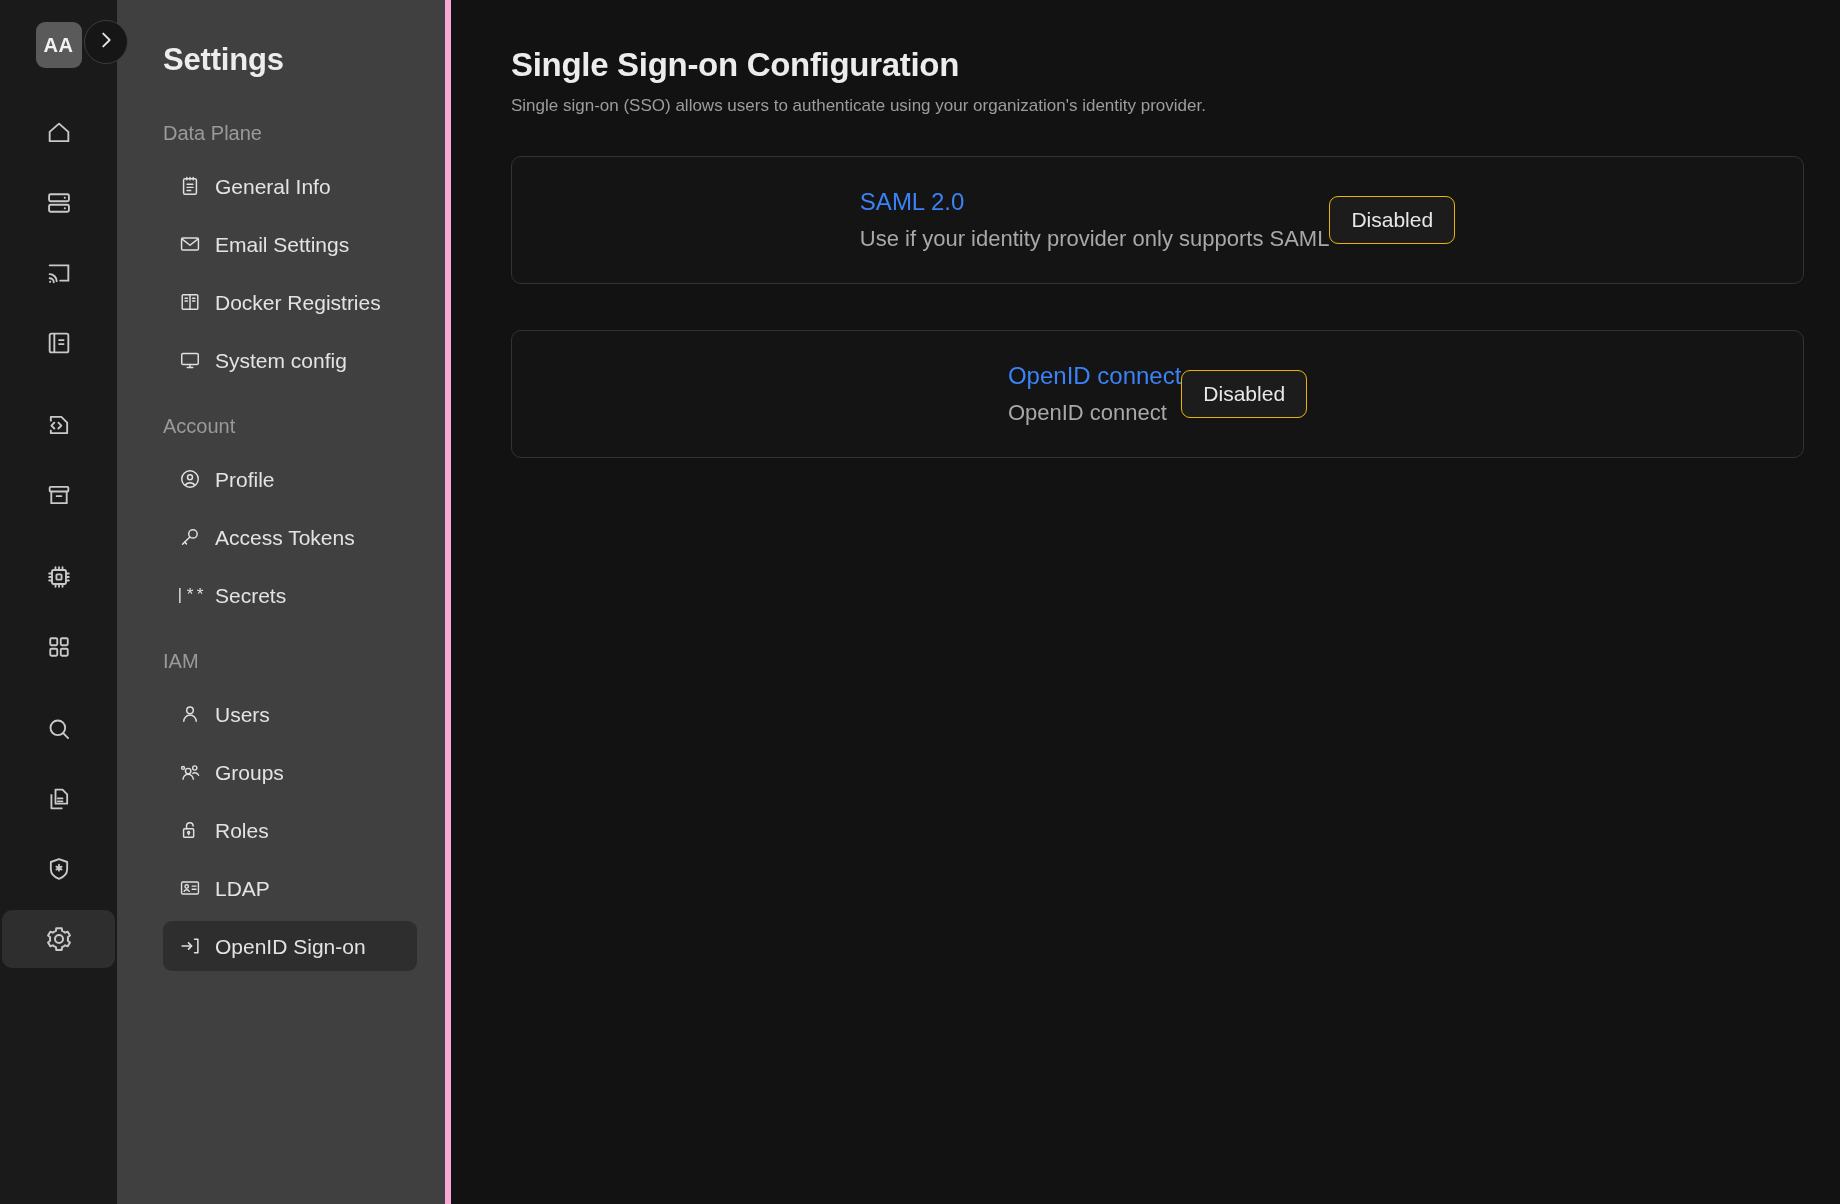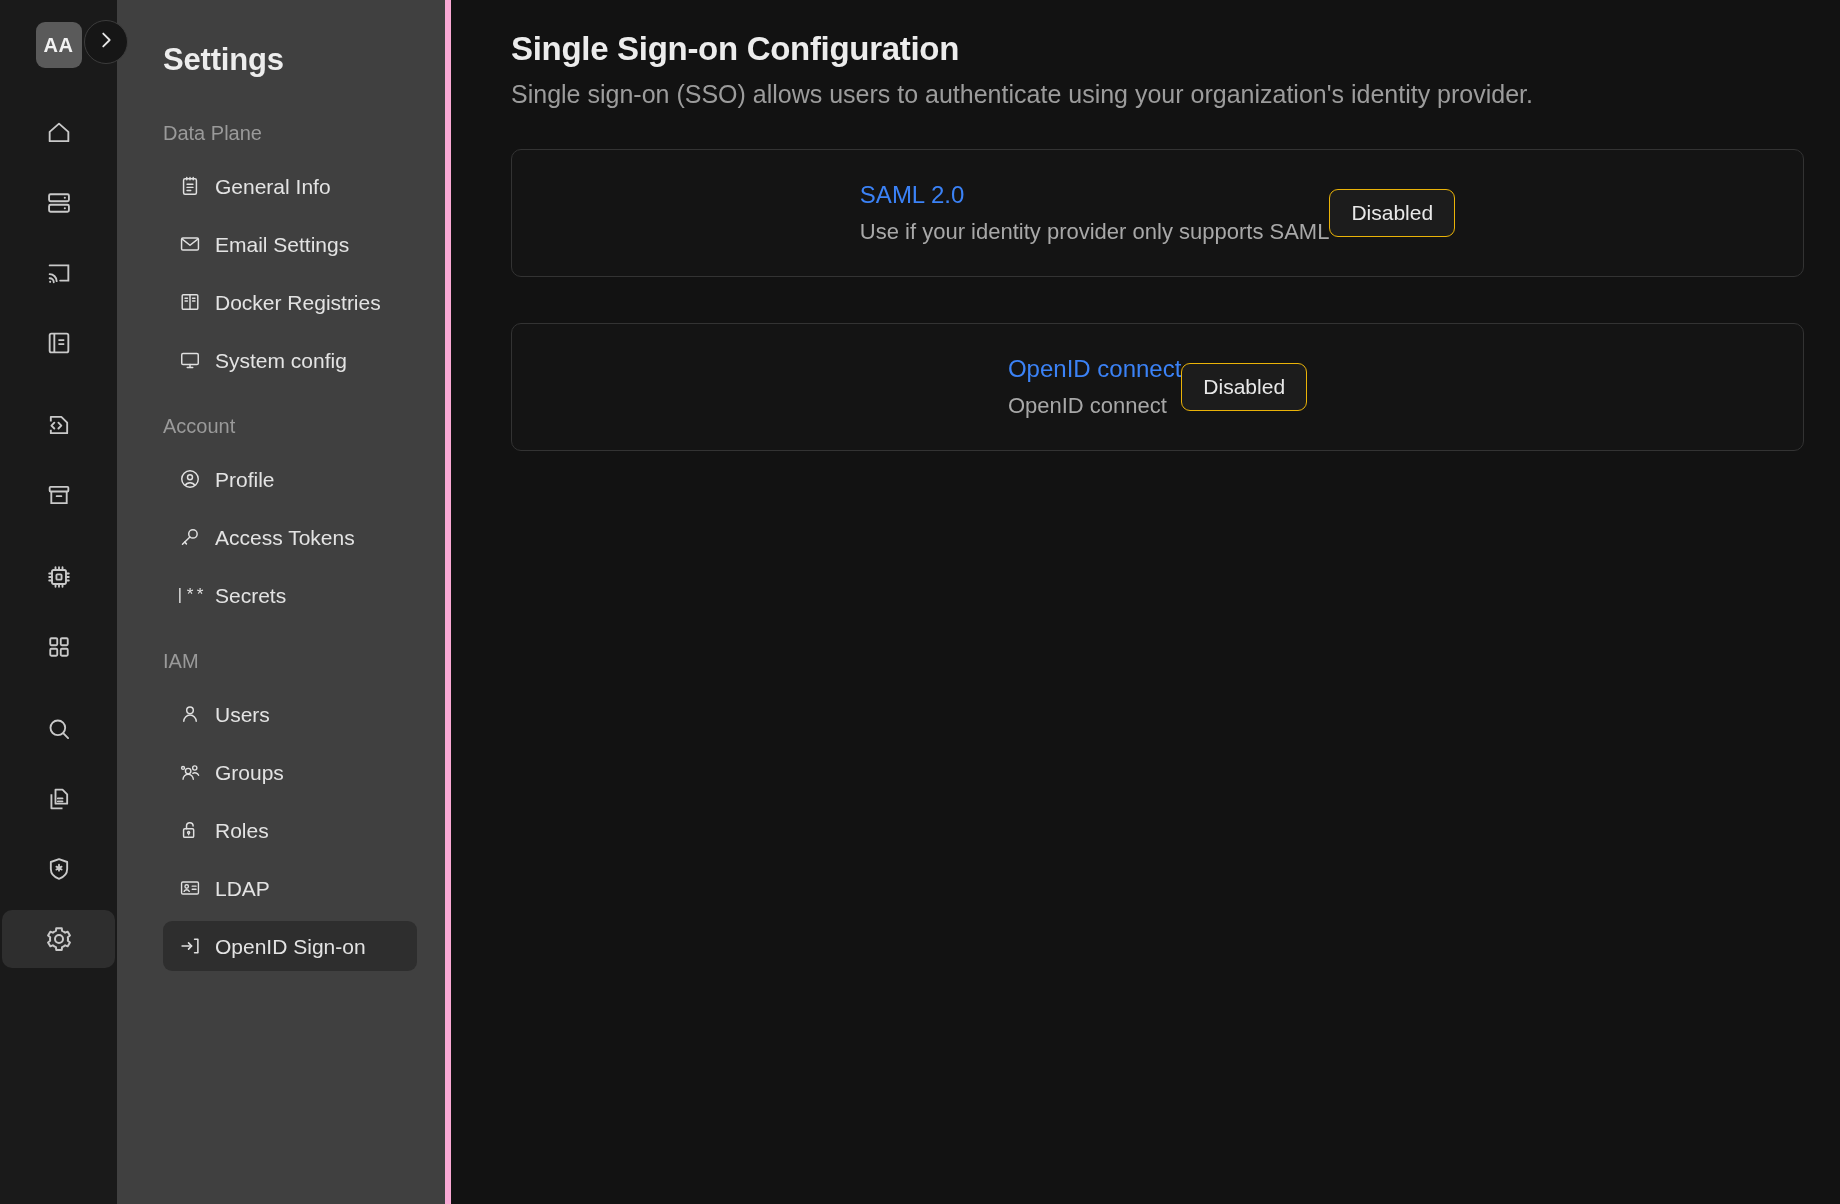--- a/index.html
+++ b/index.html
@@ -91,30 +91,30 @@
   .nav-icon.text-glyph {
     font-size: 17px; letter-spacing: 0px; font-family: "Liberation Mono", monospace;
   }
   .nav-label { line-height: 1; }
 
   
   .main {
     flex: 1 1 auto;
     height: 100%;
     background: #121212;
-    padding: 30px 36px 0 60px;
+    padding: 46px 36px 0 60px;
     overflow: hidden;
   }
   .page-title {
     font-size: 33px; font-weight: 700; color: #ececec;
     letter-spacing: -.3px;
     margin-bottom: 12px;
   }
   .page-subtitle {
-    font-size: 25px; color: #9c9c9c;
+    font-size: 17px; color: #9c9c9c;
     margin-bottom: 40px;
   }
   .card {
     border: 1px solid #333333;
     border-radius: 10px;
     background: #141414;
     padding: 26px 30px;
     display: flex; align-items: center; justify-content: center;
     margin-bottom: 46px;
     min-height: 128px;

